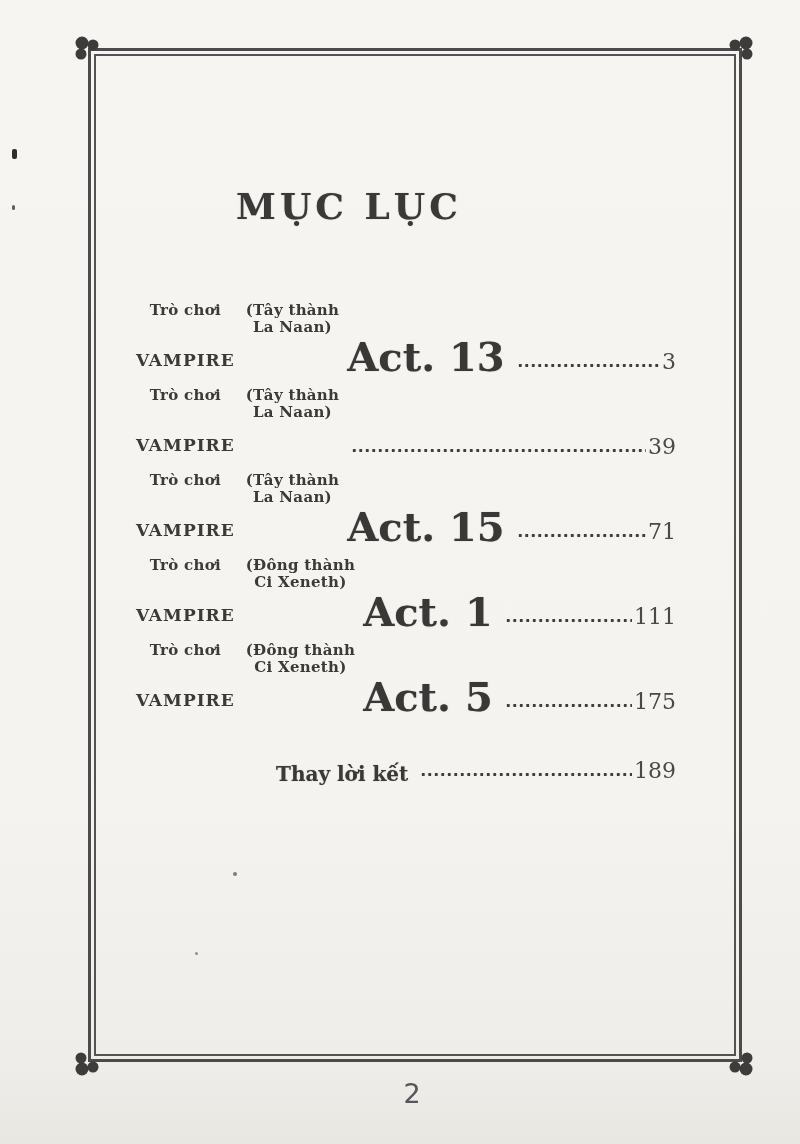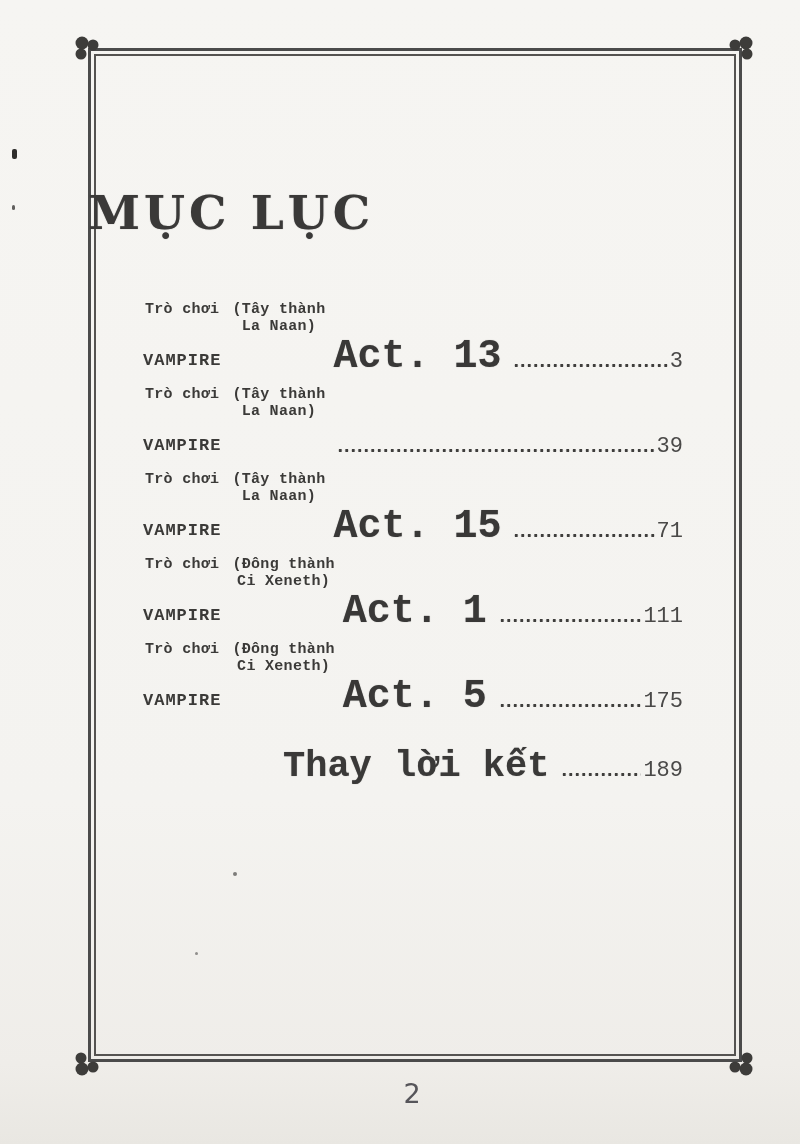--- a/index.html
+++ b/index.html
@@ -21,42 +21,42 @@
   
   .corner{position:absolute;width:32px;height:32px;}
   .corner svg{display:block;width:100%;height:100%;fill:#3d3c3a;}
   .corner.tl{left:72px;top:34px;}
   .corner.tr{left:724px;top:34px;transform:scaleX(-1);}
   .corner.bl{left:72px;top:1046px;transform:scaleY(-1);}
   .corner.br{left:724px;top:1046px;transform:scale(-1,-1);}
   
   .title{
     position:absolute;left:88px;top:185px;width:522px;
-    font-size:47px;font-weight:bold;letter-spacing:4px;
+    text-align:center;font-size:36px;font-weight:bold;letter-spacing:4px;
     color:#3a3938;text-shadow:0 0 1px rgba(40,40,40,.45);
   }
   
-  .toc{position:absolute;left:143px;top:322px;width:540px;font-family:Liberation Mono, monospace;}
+  .toc{position:absolute;left:136px;top:322px;width:540px;}
   .entry{display:flex;align-items:flex-end;height:52px;margin-bottom:33px;}
   .lbl{display:flex;gap:11px;margin:0 0 4px 0;white-space:nowrap;}
   .col{display:flex;flex-direction:column;align-items:center;line-height:1.12;
        font-weight:bold;font-size:15px;letter-spacing:.3px;color:#3b3a38;}
   .col .big{font-size:17px;letter-spacing:1px;margin-top:32px;}
   .act{
     font-size:40px;font-weight:bold;line-height:.82;margin-left:8px;
     white-space:nowrap;color:#393837;text-shadow:0 0 1px rgba(40,40,40,.4);text-align:center;
   }
   .dots{
     flex:1;align-self:flex-end;height:5px;margin:0 2px 6px 12px;
     background:radial-gradient(circle,#3f3e3c 1.5px,transparent 1.9px) left bottom/6.5px 5px repeat-x;
   }
   .pagenum{font-size:22px;line-height:1;padding-bottom:1px;color:#4a4948;white-space:nowrap;}
   .entry.final{margin-top:21px;height:36px;margin-bottom:0;}
   .final-label{
-    font-size:37px;font-weight:bold;line-height:.9;margin-left:140px;
+    font-size:20px;font-weight:bold;line-height:.9;margin-left:140px;
     white-space:nowrap;color:#3a3938;text-shadow:0 0 1px rgba(40,40,40,.4);
   }
   
   .footer-num{
     position:absolute;left:88px;top:1078px;width:648px;text-align:center;
     font-family:"DejaVu Sans","Liberation Sans",sans-serif;
     font-size:27px;color:#56555a;
   }
   
   .speck{position:absolute;background:#2f2e2c;border-radius:2px;}

